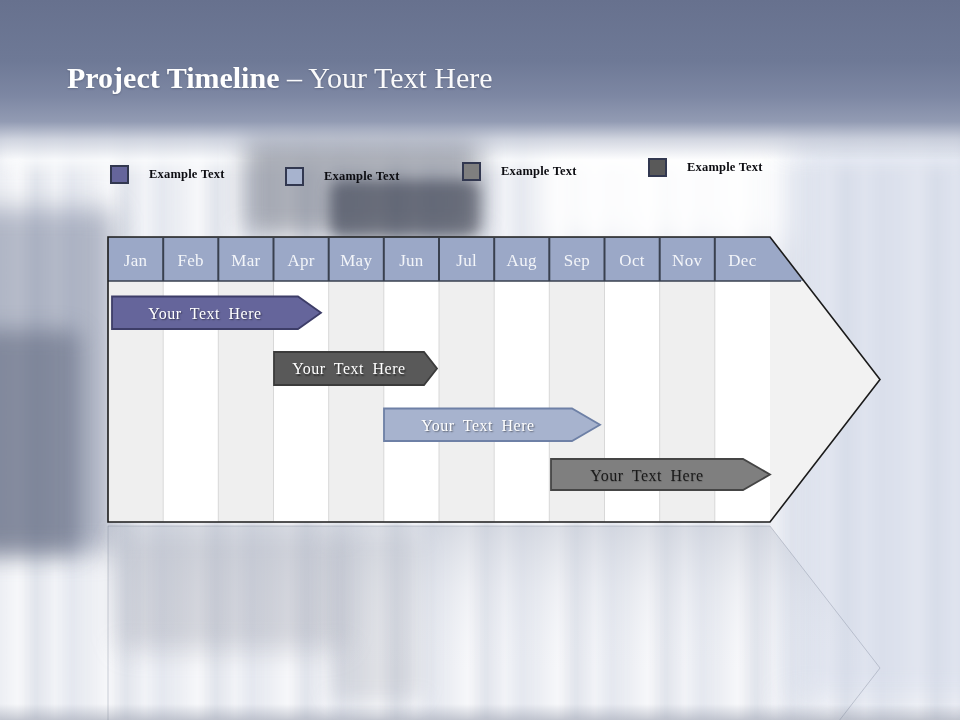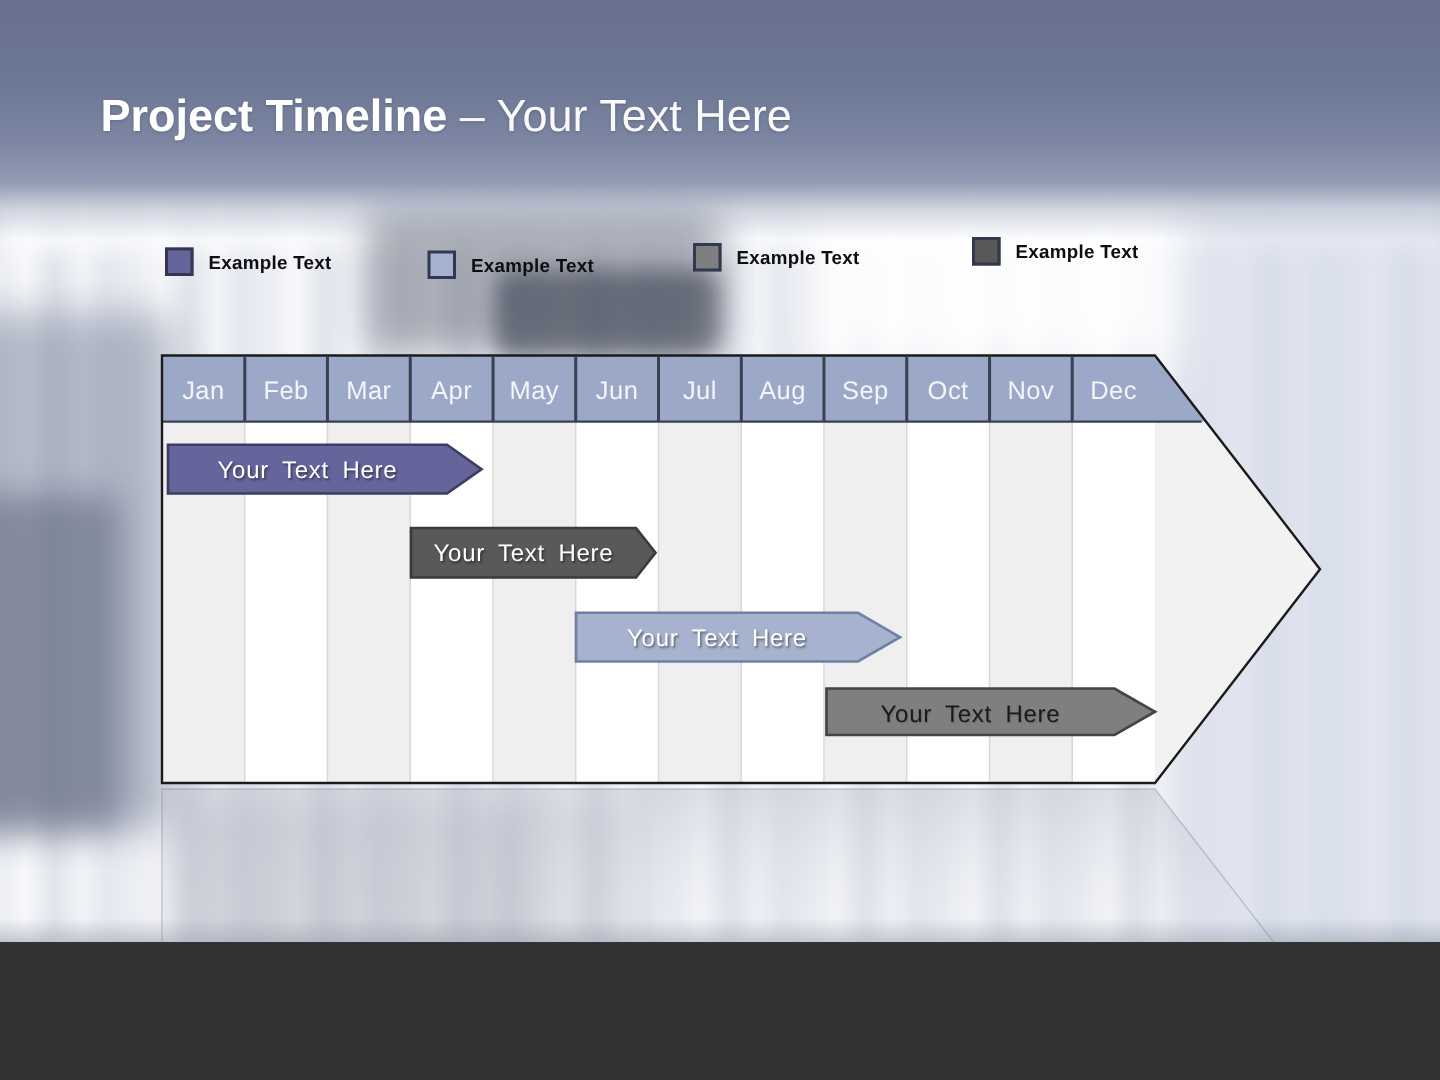--- a/index.html
+++ b/index.html
@@ -1,17 +1,17 @@
 <!DOCTYPE html>
 <html><head>
 <meta charset="utf-8">
 <style>
   html,body{margin:0;padding:0;background:#333;}
-  .slide{position:relative;width:960px;height:628px;overflow:hidden;
-         background:#edeff4;font-family:Liberation Sans, sans-serif;}
+  .slide{position:relative;width:960px;height:720px;overflow:hidden;
+         background:#edeff4;font-family:Liberation Serif, serif;}
 
   
   .bg-streaks{position:absolute;inset:0;filter:blur(1.5px);
     background:
       repeating-linear-gradient(90deg,
         rgba(255,255,255,0) 0px, rgba(255,255,255,0.55) 18px,
         rgba(203,208,220,0.35) 36px, rgba(246,247,251,0.5) 55px,
         rgba(213,218,230,0.32) 72px, rgba(255,255,255,0) 90px);}
   .blob{position:absolute;border-radius:12px;}
   .blob-fog{left:0;top:122px;width:960px;height:46px;background:rgba(250,251,253,0.8);filter:blur(7px);}
@@ -29,21 +29,21 @@
   .bottom-shade{position:absolute;left:0;bottom:0;width:100%;height:16px;
     background:linear-gradient(180deg,rgba(140,146,163,0) 0%,rgba(140,146,163,0.45) 100%);}
 
   
   .title{position:absolute;left:67px;top:60px;font-size:30px;line-height:1.2;color:#ffffff;
          text-shadow:0 1px 2px rgba(40,45,65,0.3);white-space:nowrap;}
   .title .t-bold{font-weight:bold;}
   .title .t-light{font-weight:normal;color:rgba(255,255,255,0.97);}
 
   
-  .legend-item{position:absolute;display:flex;align-items:center;gap:10px;justify-content:flex-end;}
+  .legend-item{position:absolute;display:flex;align-items:center;gap:20px;justify-content:flex-end;}
   .li-1{left:110px;top:165px;} .li-2{left:285px;top:167px;}
   .li-3{left:462px;top:162px;} .li-4{left:648px;top:158px;}
   .swatch{width:19px;height:19px;border:2px solid #323850;box-sizing:border-box;}
   .legend-label{font-size:12.5px;font-weight:bold;color:#0d0d12;letter-spacing:0.2px;}
 
   
   .tl-svg{position:absolute;left:0;top:0;}
   .month-label{font-size:17px;fill:#f3f5f9;letter-spacing:0.3px;}
   .bar-label{font-size:16px;letter-spacing:0.5px;word-spacing:4px;
              text-shadow:1px 1.5px 1.5px rgba(0,0,0,0.45);}

